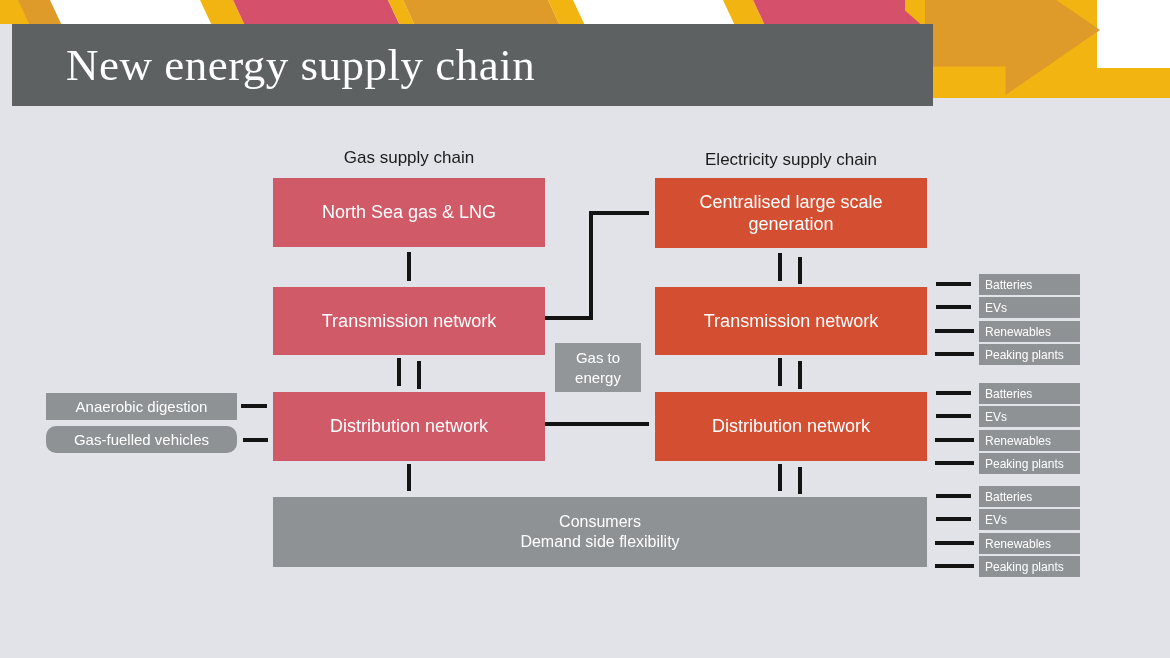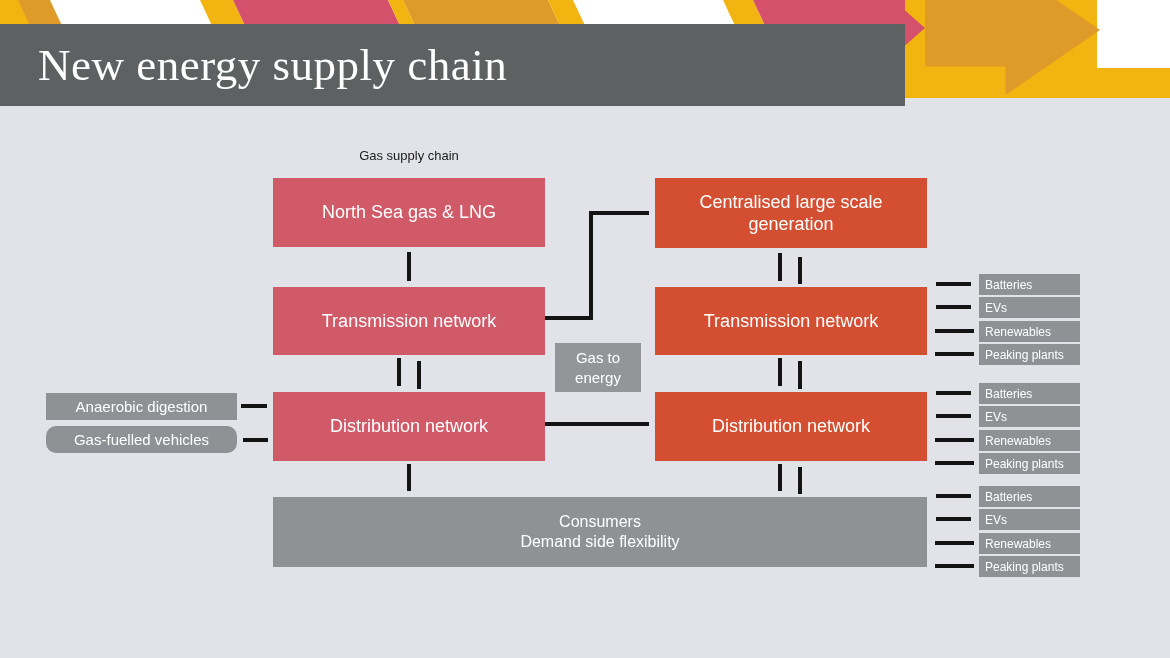--- a/index.html
+++ b/index.html
@@ -10,26 +10,26 @@
   .deco-right-yellow{position:absolute;left:858px;top:0;width:312px;height:98px;background:#f2b411;}
   .deco-white-corner{position:absolute;left:1097px;top:0;width:73px;height:68px;background:#ffffff;}
   .deco-sliver{position:absolute;left:0;top:0;width:905px;height:24px;background:#ffffff;overflow:hidden;}
   .stripe{position:absolute;top:0;height:24px;transform:skewX(25deg);transform-origin:top left;}
   .s-yellow{background:#f2b411;} .s-pink{background:#d4506b;} .s-orange{background:#df9b29;}
   .deco-pink-tip{position:absolute;left:845px;top:0;width:80px;height:56px;background:#d4506b;
       clip-path:polygon(0 0,60% 0,100% 50%,60% 100%,0 100%);}
   .deco-orange-arrow{position:absolute;left:925px;top:-35px;width:175px;height:130px;background:#df9b29;
       clip-path:polygon(0 22%,46% 22%,46% 0,100% 50%,46% 100%,46% 78%,0 78%);}
   
-  .titlebar{position:absolute;left:0;top:24px;width:905px;height:82px;background:#5d6162;z-index:2;
-      display:flex;align-items:center;}
+  .titlebar{position:absolute;left:12px;top:24px;width:905px;height:82px;background:#5d6162;z-index:2;
+      display:flex;align-items:center;padding-left:16px;}
   .titlebar h1{margin:0 0 0 38px;font-family:"Liberation Serif",serif;font-weight:400;
       font-size:45px;color:#ffffff;letter-spacing:.5px;}
   
-  .col-label{position:absolute;width:272px;text-align:center;font-size:13px;color:#1b1b1b;z-index:3;}
+  .col-label{position:absolute;width:272px;text-align:center;font-size:17px;color:#1b1b1b;z-index:3;}
   .box{position:absolute;display:flex;align-items:center;justify-content:center;text-align:center;
       color:#ffffff;font-size:18px;line-height:1.25;z-index:3;}
   .box.gas{background:#d05a67;}
   .box.elec{background:#d44e32;}
   .box.gray{background:#8f9295;}
   .box .two-line{display:block;}
   .feeder{position:absolute;width:191px;height:27px;background:#8f9295;color:#fff;font-size:15px;
       display:flex;align-items:center;justify-content:center;z-index:3;}
   .g2p{position:absolute;left:555px;top:343px;width:86px;height:49px;background:#939699;color:#fff;
       font-size:15px;line-height:1.3;display:flex;align-items:center;justify-content:center;
@@ -62,20 +62,21 @@
     </div>
     <div class="deco-pink-tip"></div>
     <div class="deco-orange-arrow"></div>
   </div>
 
   <div class="titlebar">
     <h1>New energy supply chain</h1>
   </div>
 
   <div class="col-label" style="left:273px;top:148px;">Gas supply chain</div>
+  <div class="col-label" style="left:655px;top:150px;">Electricity supply chain</div>
 
   <div class="box gas" style="left:273px;top:178px;width:272px;height:69px;">North Sea gas &amp; LNG</div>
   <div class="box gas" style="left:273px;top:287px;width:272px;height:68px;">Transmission network</div>
   <div class="box gas" style="left:273px;top:392px;width:272px;height:69px;">Distribution network</div>
 
   <div class="box elec" style="left:655px;top:178px;width:272px;height:70px;padding:0 28px;box-sizing:border-box;">Centralised large scale generation</div>
   <div class="box elec" style="left:655px;top:287px;width:272px;height:68px;">Transmission network</div>
   <div class="box elec" style="left:655px;top:392px;width:272px;height:69px;">Distribution network</div>
 
   <div class="g2p">Gas to energy</div>

